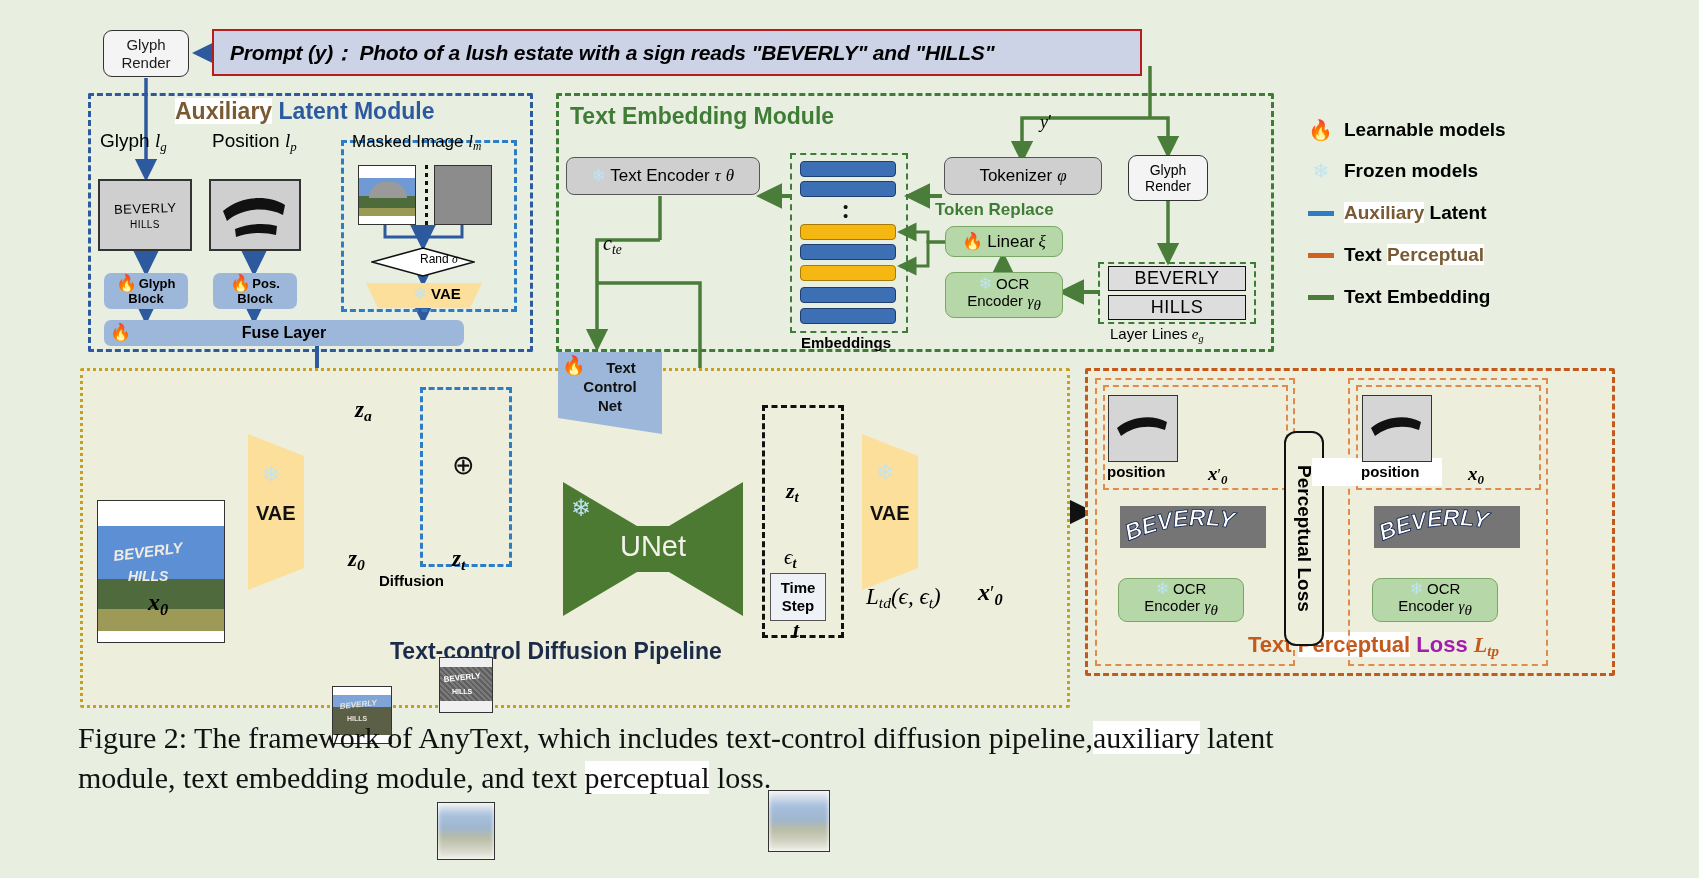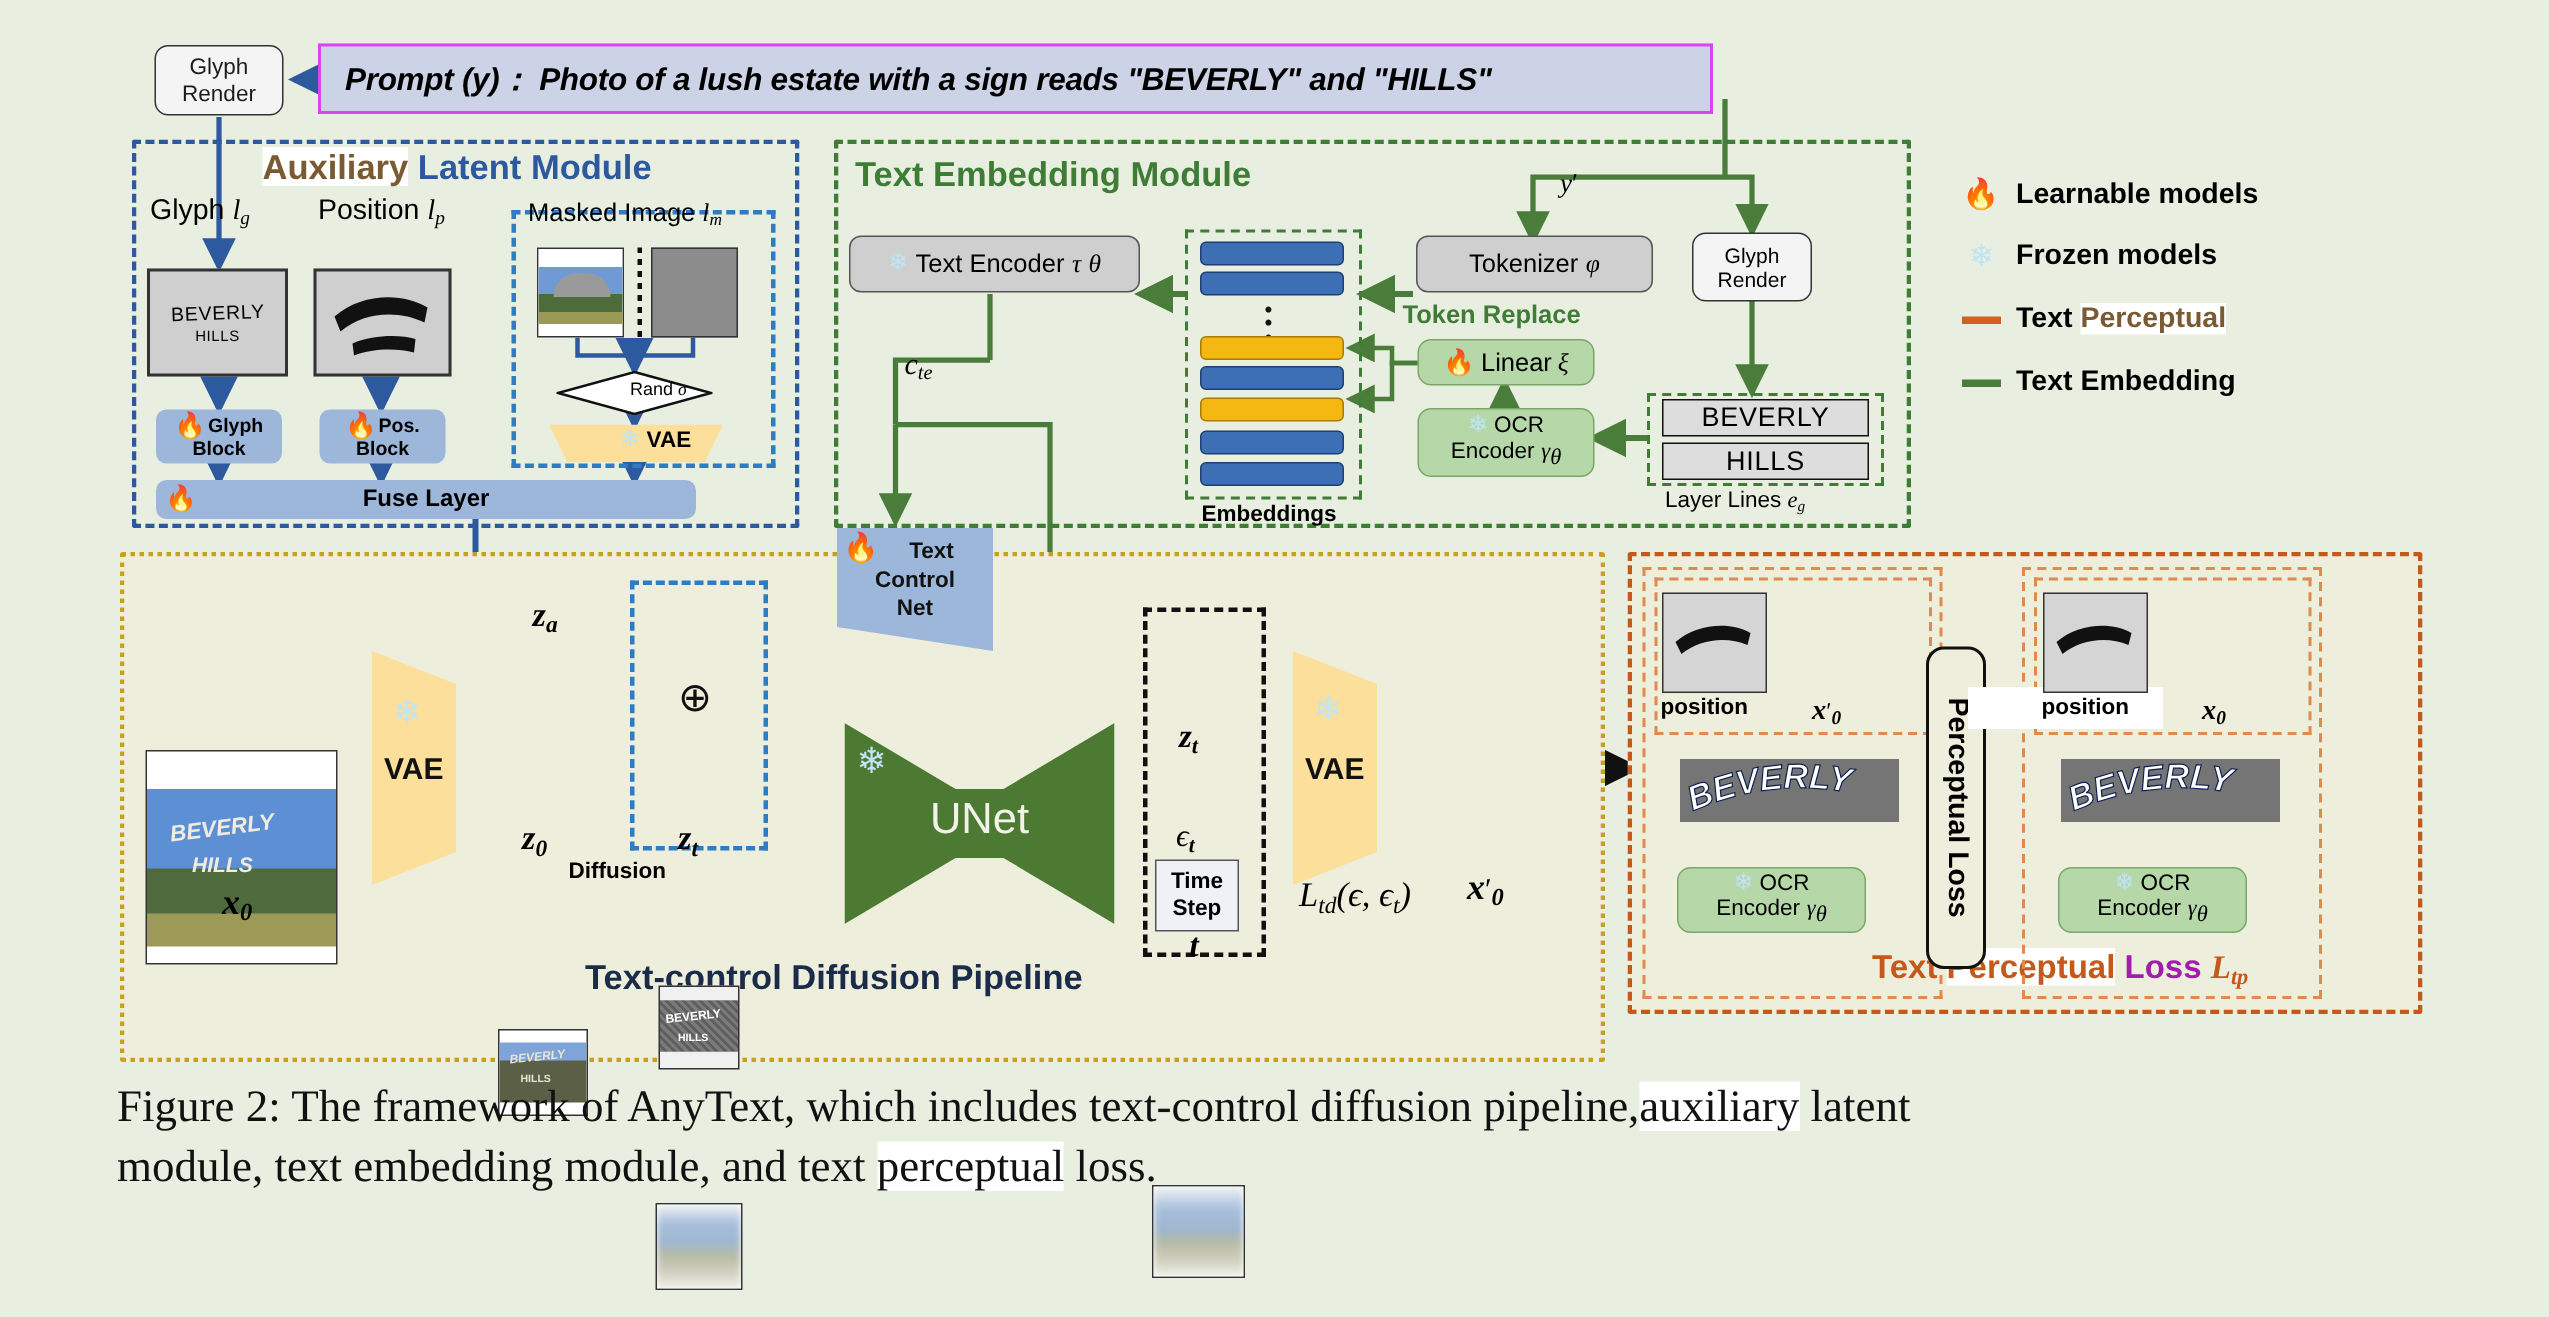--- a/index.html
+++ b/index.html
@@ -39,21 +39,21 @@
     display:flex;align-items:center;justify-content:center;text-align:center;}
   .white-round{background:#f4f4f4;border:1.5px solid #333;border-radius:9px;
     display:flex;align-items:center;justify-content:center;text-align:center;}
   .green-round{background:#b6d7a8;border:1px solid #7aa766;border-radius:9px;
     display:flex;align-items:center;justify-content:center;text-align:center;}
   .blue-round{background:#9db7da;border-radius:7px;
     display:flex;align-items:center;justify-content:center;text-align:center;}
   .emb-blue{background:#3d6fb5;border:1px solid #1f3f72;border-radius:4px;}
   .emb-yellow{background:#f5b711;border:1px solid #a87b06;border-radius:4px;}
 
-  .prompt-box{background:#ccd3e6;border:2px solid #d946ef;
+  .prompt-box{background:#ccd3e6;border:2px solid #b91c1c;
     display:flex;align-items:center;padding:0 16px;}
 
   .hl{background:#ffffff;margin-top:20px;}
 
   
   svg.ov{position:absolute;left:0;top:0;width:1699px;height:715px;pointer-events:none;}
 
   .flame{font-size:17px;line-height:1;}
   .snow{font-size:16px;line-height:1;color:#bfe4f5;}
 
@@ -325,20 +325,26 @@
   <div class="abs" style="left:1308px;top:110px;width:300px;">
     <div style="display:flex;align-items:center;gap:10px;height:40px;">
       <span class="flame" style="font-size:20px;width:26px;text-align:center;">🔥</span>
       <span class="bold" style="font-size:19px;">Learnable models</span>
     </div>
     <div style="display:flex;align-items:center;gap:10px;height:42px;">
       <span class="snow" style="font-size:20px;width:26px;text-align:center;">❄</span>
       <span class="bold" style="font-size:19px;">Frozen models</span>
     </div>
     <div style="display:flex;align-items:center;gap:10px;height:42px;">
+      <span style="width:26px;height:5px;background:#2d7cc4;display:inline-block;"></span>
+      <span class="bold" style="font-size:19px;">
+        <span class="hl" style="color:#7a5a33;">Auxiliary</span><span> Latent</span>
+      </span>
+    </div>
+    <div style="display:flex;align-items:center;gap:10px;height:42px;">
       <span style="width:26px;height:5px;background:#d4601f;display:inline-block;"></span>
       <span class="bold" style="font-size:19px;">
         <span>Text </span><span class="hl" style="color:#7a5a33;">Perceptual</span>
       </span>
     </div>
     <div style="display:flex;align-items:center;gap:10px;height:42px;">
       <span style="width:26px;height:5px;background:#4a7c3a;display:inline-block;"></span>
       <span class="bold" style="font-size:19px;">Text Embedding</span>
     </div>
   </div>

